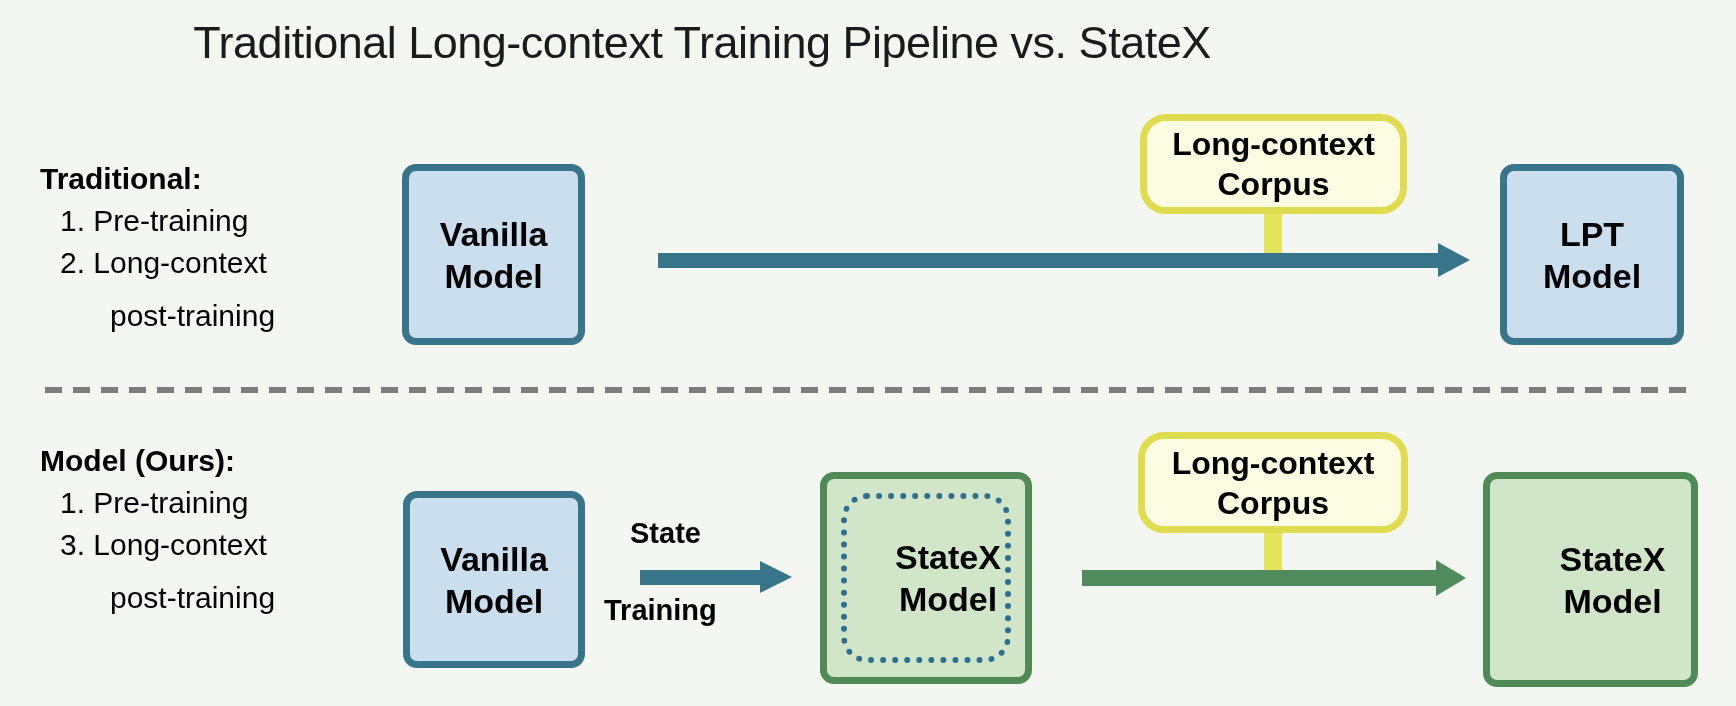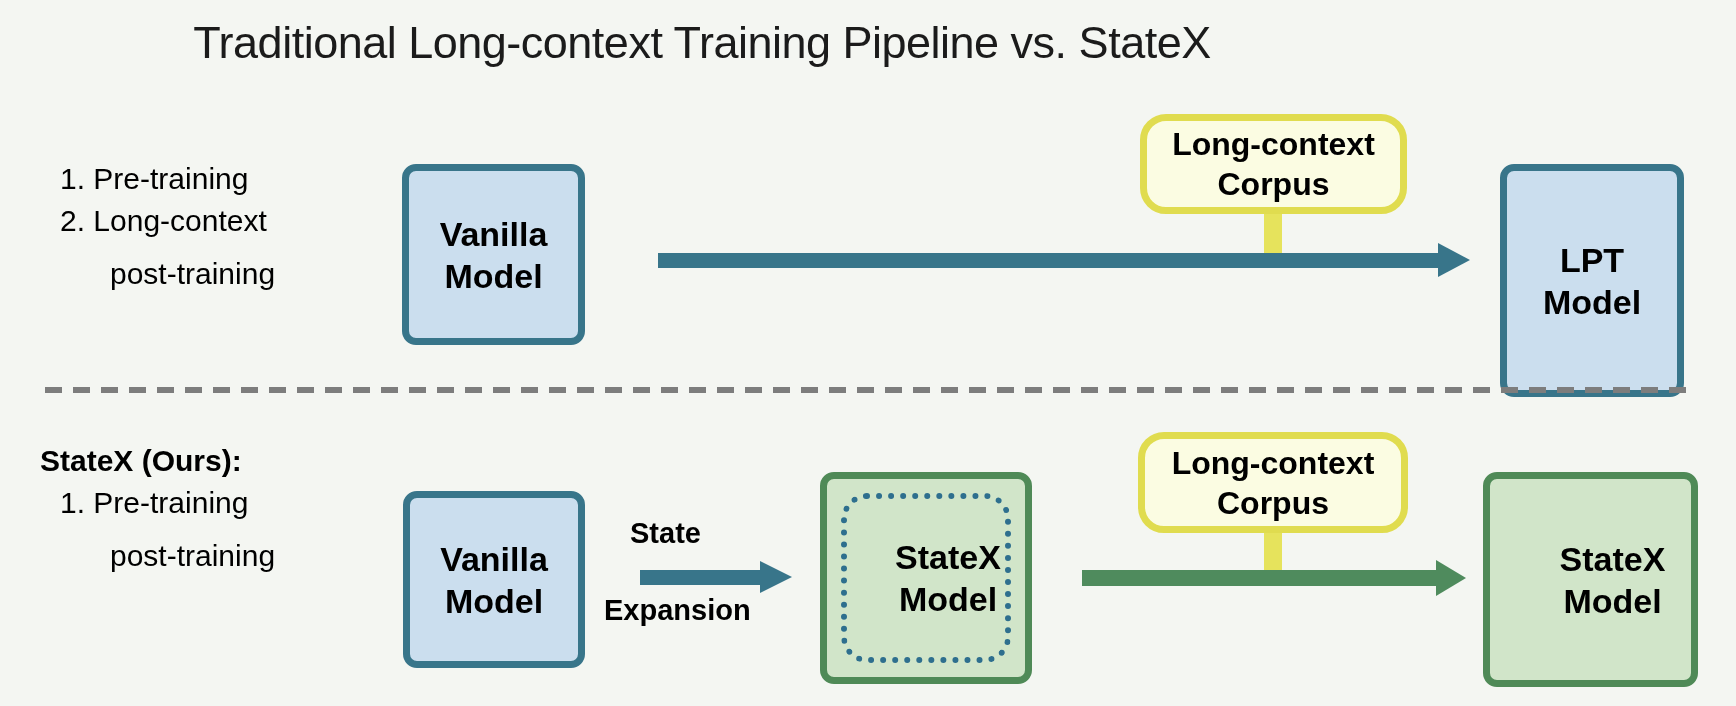--- a/index.html
+++ b/index.html
@@ -54,21 +54,21 @@
     text-align: center;
     font-weight: 700;
     font-size: 34px;
     line-height: 42px;
     border-radius: 14px;
   }
   .node.blue  { background: #cbdeee; border: 7px solid #38758a; }
   .node.green { background: #d1e5c9; border: 7px solid #4f8a57; padding-left: 44px; }
 
   .vanilla-top    { left: 402px;  top: 164px; width: 183px; height: 181px; }
-  .lpt-box        { left: 1500px; top: 164px; width: 184px; height: 233px; }
+  .lpt-box        { left: 1500px; top: 164px; width: 184px; height: 181px; }
   .vanilla-bottom { left: 403px;  top: 491px; width: 182px; height: 177px; }
   .statex-mid     { left: 820px;  top: 472px; width: 212px; height: 212px; }
   .statex-final   { left: 1483px; top: 472px; width: 215px; height: 215px; }
 
   .dotted-inner {
     position: absolute;
     inset: 14px;
     border: 6px dotted #2e6f8e;
     border-radius: 26px;
     pointer-events: none;
@@ -141,20 +141,21 @@
   }
 </style>
 </head>
 <body>
 
 <div class="stage">
 
   <div class="title">Traditional Long-context Training Pipeline vs. StateX</div>
 
   <div class="label-block trad-block">
+    <div class="heading">Traditional:</div>
     <div class="lvl1">1. Pre-training</div>
     <div class="lvl1">2. Long-context</div>
     <div class="lvl2">post-training</div>
   </div>
 
   <div class="stem stem-top"></div>
   <div class="shaft teal arrow-top-shaft"></div>
   <div class="head teal arrow-top-head"></div>
 
   <div class="node blue vanilla-top">
@@ -168,38 +169,39 @@
   </div>
 
   <div class="node blue lpt-box">
     <div>LPT</div>
     <div>Model</div>
   </div>
 
   <div class="divider"></div>
 
   <div class="label-block statex-block">
-    <div class="heading">StateX (Ours):</div>
+    <div class="heading">Model (Ours):</div>
     <div class="lvl1">1. Pre-training</div>
+    <div class="lvl1">3. Long-context</div>
     <div class="lvl2">post-training</div>
   </div>
 
   <div class="stem stem-bottom"></div>
   <div class="shaft green arrow-bot-shaft"></div>
   <div class="head green arrow-bot-head"></div>
 
   <div class="node blue vanilla-bottom">
     <div>Vanilla</div>
     <div>Model</div>
   </div>
 
   <div class="exp-label exp-label-top">State</div>
   <div class="shaft teal exp-shaft"></div>
   <div class="head teal exp-head"></div>
-  <div class="exp-label exp-label-bottom">Expansion</div>
+  <div class="exp-label exp-label-bottom">Training</div>
 
   <div class="node green statex-mid">
     <div class="dotted-inner"></div>
     <div class="inner-text">StateX</div>
     <div class="inner-text">Model</div>
   </div>
 
   <div class="corpus corpus-bottom">
     <div>Long-context</div>
     <div>Corpus</div>

